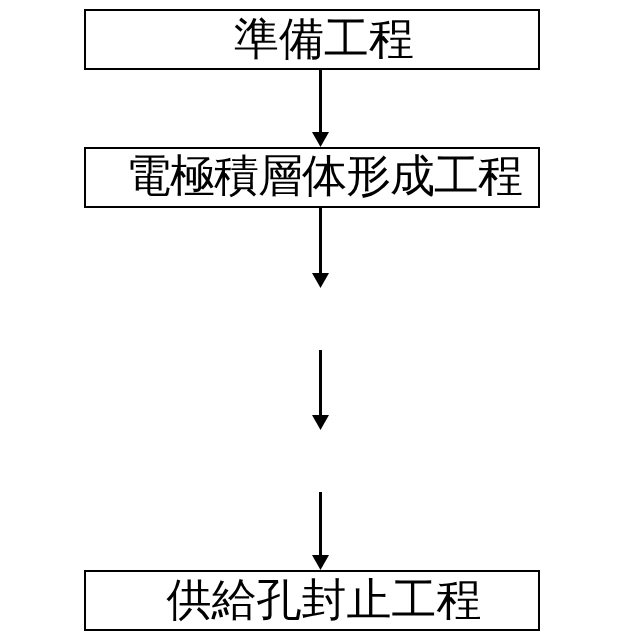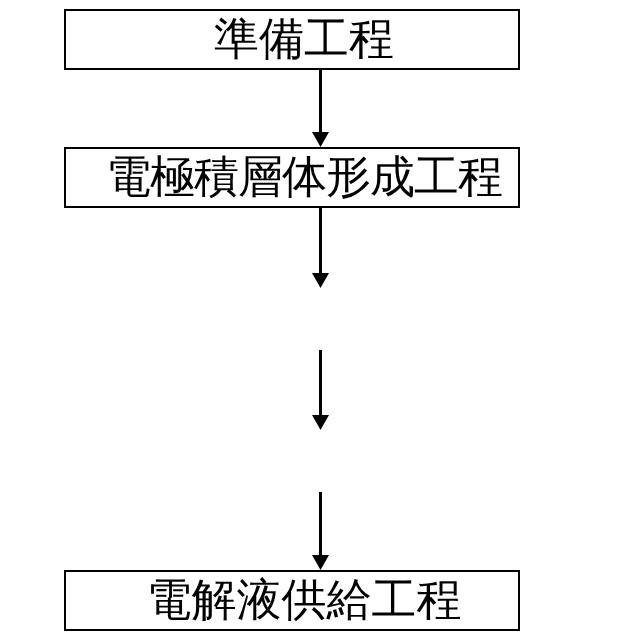--- a/index.html
+++ b/index.html
@@ -15,21 +15,21 @@
     overflow: hidden;
   }
   #flowchart {
     position: relative;
     width: 640px;
     height: 640px;
     background: #ffffff;
   }
   .proc-box {
     position: absolute;
-    left: 64px;
+    left: 84px;
     width: 456px;
     height: 61px;
     box-sizing: border-box;
     border: 2px solid #000000;
     background: #ffffff;
     display: flex;
     align-items: center;
     justify-content: center;
     padding-left: 24px;
   }
@@ -38,20 +38,21 @@
     font-size: 45px;
     line-height: 1;
     color: #000000;
     white-space: nowrap;
     letter-spacing: 0px;
     font-weight: 400;
     transform: translateY(-1px);
   }
   .proc-label.tight {
     letter-spacing: -1px;
+    font-family: Liberation Serif, serif;
   }
   .box-1 { top: 9px; }
   .box-2 { top: 147px; }
   .box-3 { top: 288px; }
   .box-4 { top: 430px; }
   .box-5 { top: 570px; }
 
   .connector {
     position: absolute;
     left: 0;
@@ -102,16 +103,16 @@
 
 
   <div class="connector conn-4">
     <svg class="conn-svg" width="640" height="78" viewBox="0 0 640 78" xmlns="http://www.w3.org/2000/svg">
       <line x1="320.5" y1="0" x2="320.5" y2="65" stroke="#000000" stroke-width="3"></line>
       <polygon points="320.5,78 312,63 329,63" fill="#000000"></polygon>
     </svg>
   </div>
 
   <div class="proc-box box-5">
-    <span class="proc-label">電解液供給工程</span>
+    <span class="proc-label">供給孔封止工程</span>
   </div>
 
 </div>
 
 </body></html>

